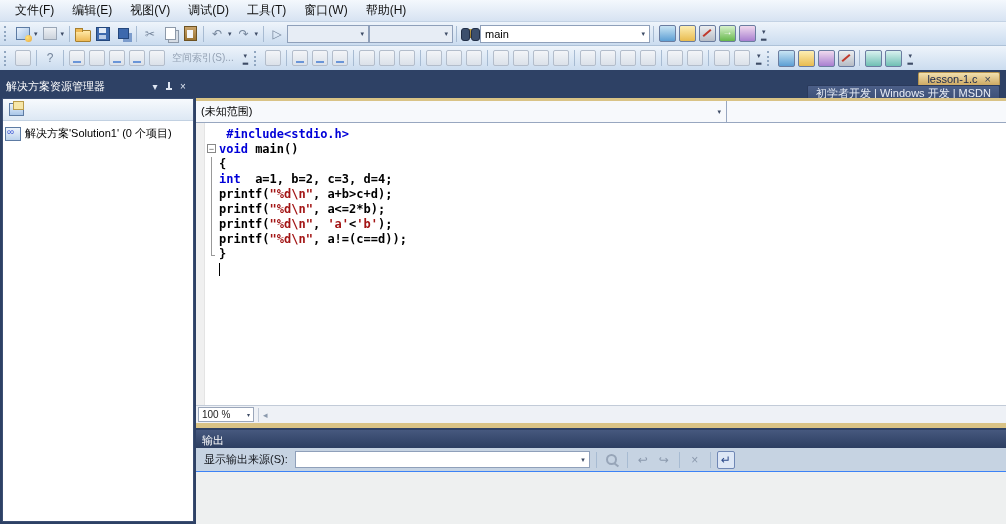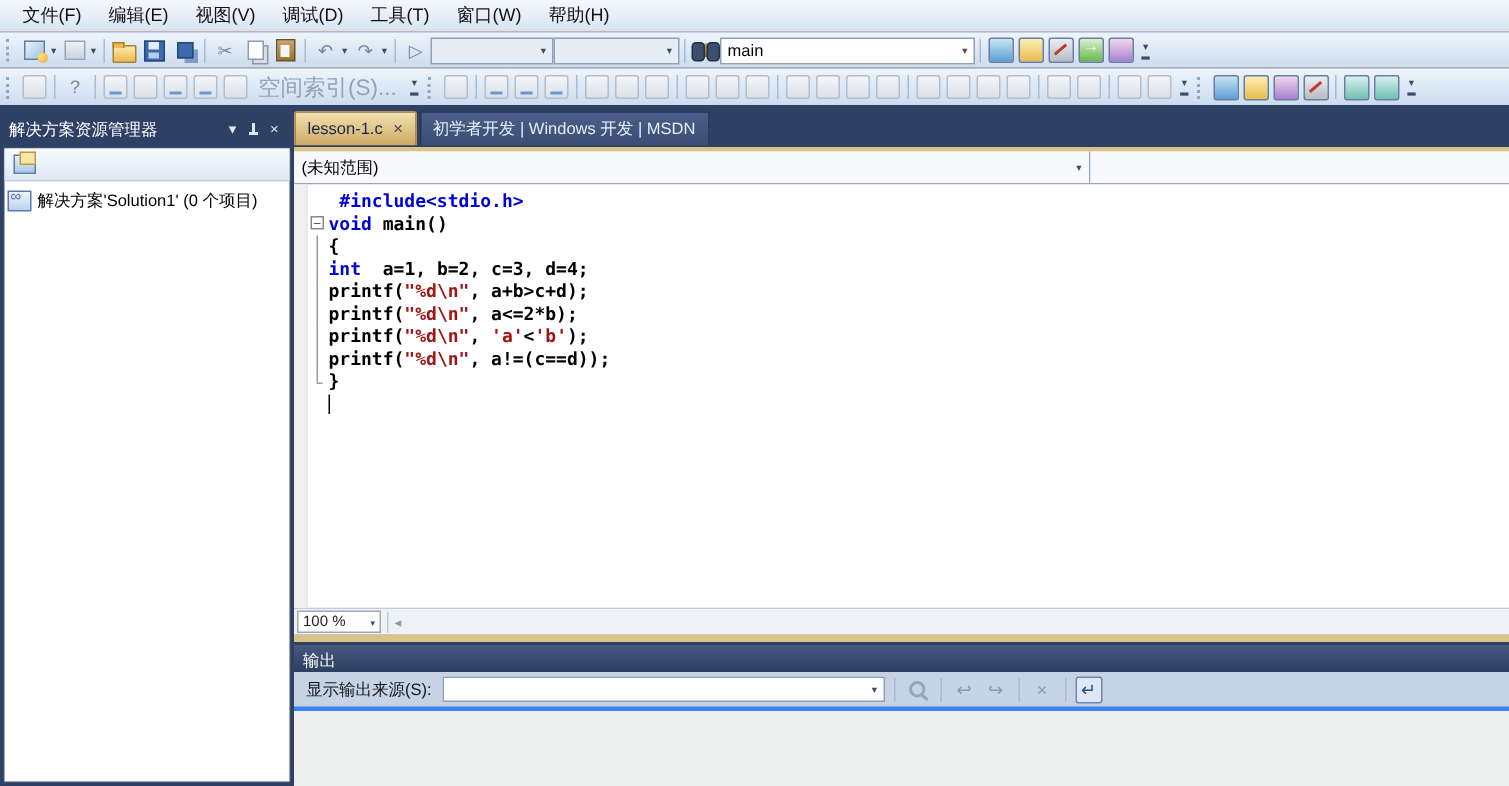--- a/index.html
+++ b/index.html
@@ -44,21 +44,21 @@
   .ci-a{background:linear-gradient(#c8e4f4,#5d9fd4);}
   .ci-b{background:linear-gradient(#fdeeb3,#e8bb4f);}
   .ci-c{background:linear-gradient(#eceef0,#b6bcc5);}
   .ci-c::after{content:"";position:absolute;left:2px;top:6px;width:10px;height:2px;background:#c0392b;transform:rotate(-40deg);}
   .ci-d{background:linear-gradient(#d8f2cd,#67b84c);}
   .ci-d::after{content:"→";position:absolute;left:3px;top:0px;color:#fff;font-size:10px;}
   .ci-e{background:linear-gradient(#f0d9ee,#a87fd0);}
   .ci-t{background:linear-gradient(#d9f2ef,#6fbfb4);}
   .gi{width:16px;height:16px;border:1px solid #b3bdcb;background:linear-gradient(#f3f5f8,#dbe1e9);border-radius:2px;position:relative;box-sizing:border-box;}
   .gi.acc::after{content:"";position:absolute;left:3px;bottom:2px;width:8px;height:2px;background:#6a95d8;}
-  .spatial{font-size:15px;color:#94a2b4;padding:0 5px;white-space:nowrap;}
+  .spatial{font-size:10px;color:#94a2b4;padding:0 5px;white-space:nowrap;}
 
   
   .dock{position:absolute;top:72px;left:0;right:0;bottom:0;background:#2e4165;}
 
   
   .sxheader{position:absolute;left:2px;top:2px;width:192px;height:24px;display:flex;align-items:center;color:#fff;font-size:11px;padding:0 4px;box-sizing:border-box;}
   .sxtitle{flex:1;white-space:nowrap;overflow:hidden;}
   .sxbtn{width:14px;height:14px;display:flex;align-items:center;justify-content:center;color:#dfe6f2;font-size:10px;}
   .pinic{width:8px;height:11px;position:relative;}
   .pinic::before{content:"";position:absolute;left:3px;top:1px;width:2px;height:6px;background:#dfe6f2;}
@@ -66,21 +66,21 @@
   .sxbody{position:absolute;left:2px;top:26px;width:192px;bottom:2px;background:#fff;border:1px solid #3c4f73;box-sizing:border-box;}
   .sxtoolbar{height:21px;background:linear-gradient(#f7fafd,#dde8f4);border-bottom:1px solid #c2d1e2;display:flex;align-items:center;padding-left:3px;}
   .ic-props{width:13px;height:11px;background:linear-gradient(#eaf2fb,#a9c6e8);border:1px solid #5d7ba3;position:relative;}
   .ic-props::after{content:"";position:absolute;left:3px;top:-3px;width:9px;height:7px;background:#f6e6a8;border:1px solid #b99b4a;}
   .sxtree{padding:5px 2px;}
   .treeitem{display:flex;align-items:center;gap:4px;font-size:11px;color:#000;white-space:nowrap;}
   .ic-sol{width:14px;height:12px;background:linear-gradient(#eef4fb,#bcd2ec);border:1px solid #5d7ba3;position:relative;flex:0 0 auto;}
   .ic-sol::after{content:"∞";position:absolute;left:1px;top:-2px;color:#4a62d8;font-size:10px;}
 
   
-  .tabstrip{position:absolute;left:196px;right:16px;top:0;height:26px;display:flex;align-items:center;}
+  .tabstrip{position:absolute;left:196px;right:4px;top:0;height:26px;display:flex;align-items:flex-end;flex-direction:column;}
   .tab{height:22px;display:flex;align-items:center;font-size:11px;padding:0 8px;margin-right:2px;border-radius:2px 2px 0 0;cursor:default;white-space:nowrap;}
   .tab.active{background:linear-gradient(#f2e0ae,#cda963);color:#18264a;border:1px solid #b79550;border-bottom:none;}
   .tab.inactive{background:linear-gradient(#4c5f88,#3a4d75);color:#e8edf6;border:1px solid #2a3a5c;border-bottom:none;}
   .tclose{margin-left:7px;font-size:11px;color:#3a4458;cursor:pointer;}
   .tanline{position:absolute;left:196px;right:0;top:26px;height:3px;background:#d9c386;}
 
   
   .editor{position:absolute;left:196px;right:0;top:29px;height:322px;background:#fff;display:flex;flex-direction:column;}
   .navbar{height:22px;background:#eef2f9;border-bottom:1px solid #98a7c0;display:flex;box-sizing:border-box;}
   .navcombo{height:100%;display:flex;align-items:center;font-size:11px;color:#000;padding:0 5px;box-sizing:border-box;background:#f7f9fc;border-right:1px solid #98a7c0;}
@@ -104,21 +104,21 @@
   .hscroll{height:18px;background:#eef1f6;border-top:1px solid #c2cbd8;display:flex;align-items:center;padding-left:2px;box-sizing:border-box;}
   .zoomcombo{width:56px;height:15px;background:#fff;border:1px solid #9aa6ba;font-size:10px;color:#222;display:flex;align-items:center;padding:0 3px;box-sizing:border-box;text-align:center;}
   .zoomcombo .carrow{margin-left:auto;font-size:6px;color:#3e4c66;}
   .hsep{width:1px;height:14px;background:#c2cbd8;margin:0 4px;}
   .harrow{font-size:9px;color:#8b99ad;}
   .botstrip{position:absolute;left:196px;right:0;top:351px;height:5px;background:#d9c386;}
 
   
   .outpanel{position:absolute;left:196px;right:0;top:358px;bottom:0;display:flex;flex-direction:column;}
   .outtitle{height:18px;background:linear-gradient(#46587e,#2c3e61);color:#fff;font-size:11px;display:flex;align-items:flex-end;padding-left:6px;}
-  .outtb{height:23px;background:#c6d3e2;border-bottom:3px solid #3b82f6;display:flex;align-items:center;padding-left:8px;gap:3px;}
+  .outtb{height:23px;background:#c6d3e2;border-bottom:1px solid #3b82f6;display:flex;align-items:center;padding-left:8px;gap:3px;}
   .outlabel{font-size:11px;color:#13161c;margin-right:4px;white-space:nowrap;}
   .outcombo{width:295px;height:17px;}
   .oicon{width:18px;height:18px;display:flex;align-items:center;justify-content:center;color:#8b99ad;font-size:12px;}
   .mag{width:7px;height:7px;border:2px solid #97a5b8;border-radius:50%;position:relative;}
   .mag::after{content:"";position:absolute;right:-4px;bottom:-3px;width:5px;height:2px;background:#97a5b8;transform:rotate(40deg);}
   .oicon.pressed{background:#dde7f6;border:1px solid #6f87b5;border-radius:2px;color:#2c4a8a;box-sizing:border-box;}
   .outbody{flex:1;background:#eef0f0;}
 </style>
 </head>
 <body>

